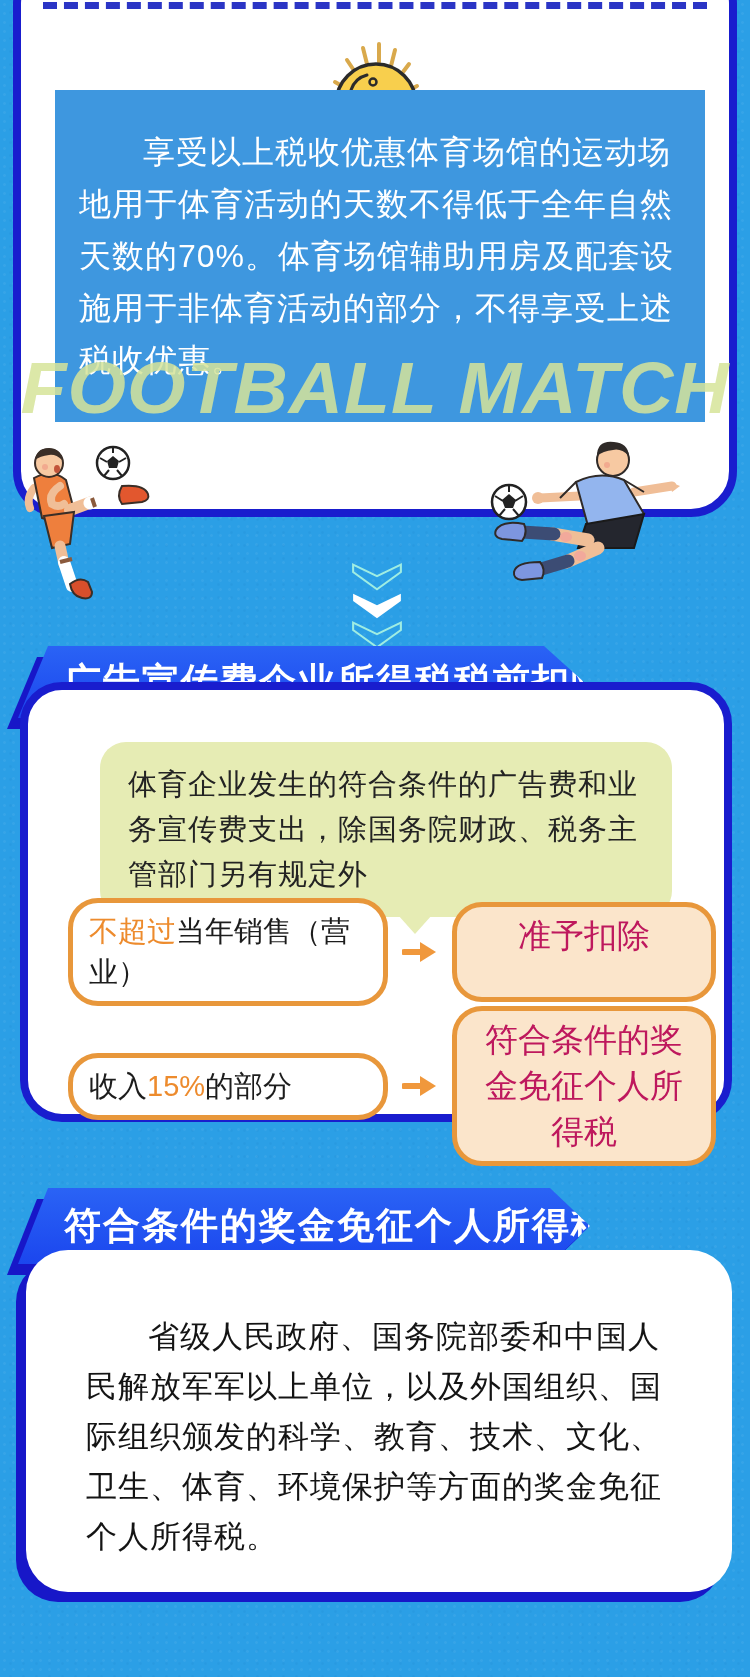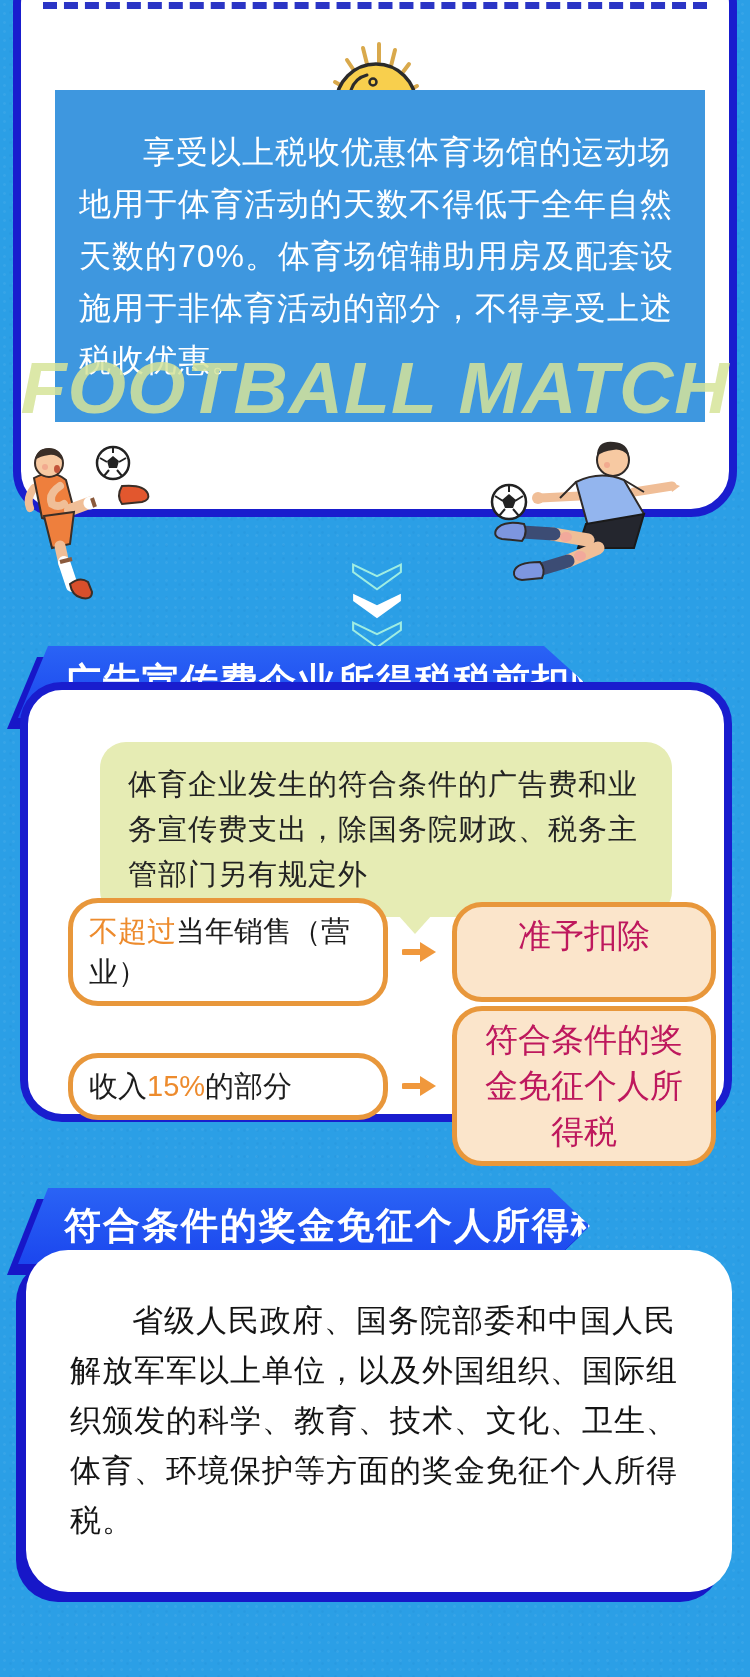--- a/index.html
+++ b/index.html
@@ -68,21 +68,21 @@
   .result-box{flex:1;min-height:100px;box-sizing:border-box;border:5px solid #E8973B;
     border-radius:30px;background:#FBE5CB;display:flex;align-items:flex-start;
     justify-content:center;text-align:center;font-size:33px;line-height:46px;
     color:#be185d;padding:6px 12px;}
   .arrow-icon{flex:0 0 auto;}
 
   
   .card2{position:absolute;left:26px;top:1250px;width:706px;height:342px;
     background:#fff;border-radius:42px;box-shadow:-10px 10px 0 #1717C8;
     box-sizing:border-box;}
-  .card2 p{margin:0;padding:46px 44px 0 44px;font-size:31px;line-height:50px;
+  .card2 p{margin:16px;padding:46px 44px 0 44px;font-size:31px;line-height:50px;
     color:#141414;text-indent:2em;letter-spacing:1px;}
 </style>
 </head>
 <body>
 
 <div class="poster">
 
   <section class="top-card">
     <div class="dashed-line"></div>
 

